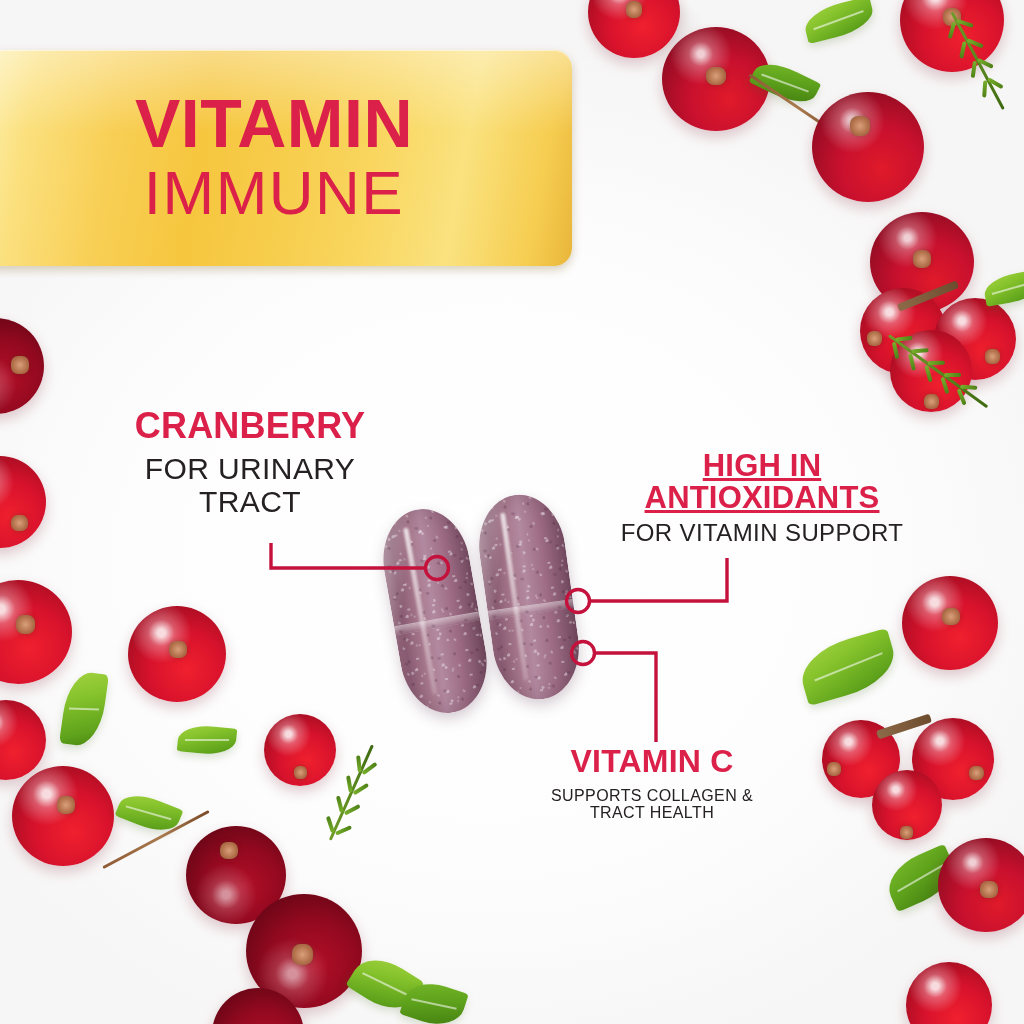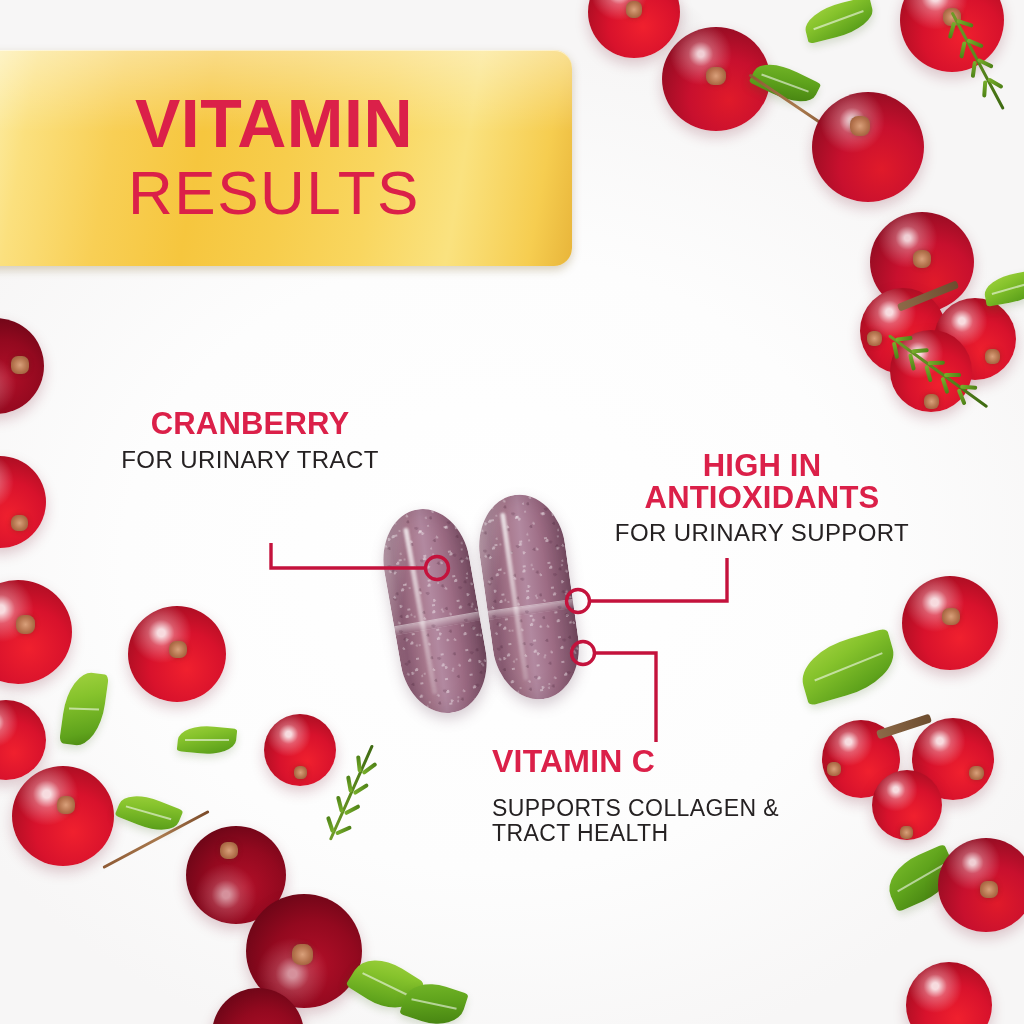--- a/index.html
+++ b/index.html
@@ -154,30 +154,30 @@
     letter-spacing: 0.2px;
   }
   .callout .sub {
     color: #252122;
     font-weight: normal;
     line-height: 1.1;
     letter-spacing: 0.4px;
   }
 
   .co-cranberry { left: 100px; top: 408px; width: 300px; text-align: center; }
-  .co-cranberry .hl  { font-size: 31px; }
-  .co-cranberry .sub { font-size: 24px; margin-top: 7px; }
+  .co-cranberry .hl  { font-size: 36px; }
+  .co-cranberry .sub { font-size: 30px; margin-top: 7px; }
 
   .co-antiox { left: 588px; top: 450px; width: 348px; text-align: center; }
-  .co-antiox .hl  { font-size: 31px; }
+  .co-antiox .hl  { font-size: 31px; text-decoration: underline; }
   .co-antiox .sub { font-size: 24px; margin-top: 7px; }
 
-  .co-vitc { left: 492px; top: 745px; width: 320px; text-align: left; }
+  .co-vitc { left: 492px; top: 745px; width: 320px; text-align: center; }
   .co-vitc .hl  { font-size: 32px; }
-  .co-vitc .sub { font-size: 23px; margin-top: 18px; }
+  .co-vitc .sub { font-size: 16px; margin-top: 9px; }
 
   
   .connectors { position: absolute; inset: 0; pointer-events: none; }
 
   
   .berry {
     position: absolute;
     border-radius: 50%;
     background:
       radial-gradient(circle at 36% 26%, rgba(255,255,255,.80) 0 3%, rgba(255,255,255,.28) 12%, rgba(255,255,255,0) 30%),
@@ -375,21 +375,21 @@
   <div class="berry" style="left:938px;top:838px;width:96px;height:94px;">
     <span class="calyx" style="left:44%;top:46%;"></span>
   </div>
   <div class="berry bright" style="left:906px;top:962px;width:86px;height:86px;">
     
   </div>
 
   <div class="banner">
     <div class="banner-text">
       <div class="banner-line1">VITAMIN</div>
-      <div class="banner-line2">RESULTS</div>
+      <div class="banner-line2">IMMUNE</div>
     </div>
   </div>
 
   <div class="capsules">
     <div class="capsule cap-a">
       <span class="cap-grain"></span>
     </div>
     <div class="capsule cap-b">
       <span class="cap-grain"></span>
     </div>
@@ -415,21 +415,21 @@
       <div>FOR URINARY TRACT</div>
     </div>
   </div>
 
   <div class="callout co-antiox">
     <div class="hl">
       <div>HIGH IN</div>
       <div>ANTIOXIDANTS</div>
     </div>
     <div class="sub">
-      <div>FOR URINARY SUPPORT</div>
+      <div>FOR VITAMIN SUPPORT</div>
     </div>
   </div>
 
   <div class="callout co-vitc">
     <div class="hl">
       <div>VITAMIN C</div>
     </div>
     <div class="sub">
       <div>SUPPORTS COLLAGEN &amp;</div>
       <div>TRACT HEALTH</div>

